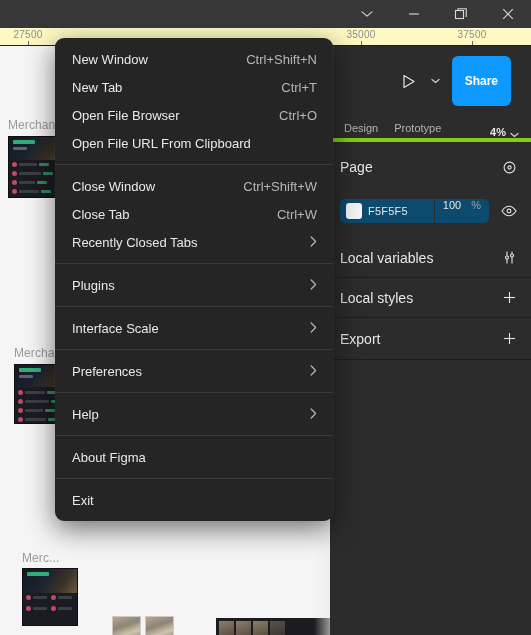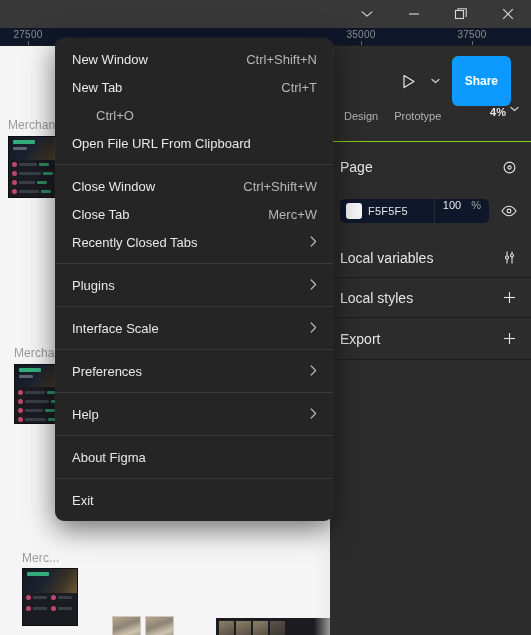--- a/index.html
+++ b/index.html
@@ -79,21 +79,21 @@
 
   .darkcard { position:absolute; background:#1c1c20; overflow:hidden; }
   .darkcard .dc-strip { display:flex; gap:2px; padding:3px; }
   .darkcard .dc-tile { width: 15px; height: 17px; background: linear-gradient(160deg,#8b7e6a,#51473c); }
 
   
   .ruler {
     position: absolute;
     left: 0; top: 28px;
     width: 531px; height: 18px;
-    background: #0f172a;
+    background: #fef9c3;
     border-bottom: 1px solid #1e1e1e;
   }
   .ruler .tick-label {
     position: absolute;
     top: 1px;
     font-size: 10px;
     color: #8c8c8c;
     transform: translateX(-50%);
     letter-spacing: .2px;
   }
@@ -142,23 +142,23 @@
     padding: 19px 13px;
     border: none;
     cursor: pointer;
     font-family: "Liberation Sans", sans-serif;
     line-height: 1;
   }
 
   .tabs-row {
     position: absolute; left: 0; top: 60px;
     width: 201px; height: 36px;
-    display: flex; align-items: flex-start;
+    display: flex; align-items: flex-end;
     padding-left: 6px;
-    border-bottom: 1px solid #84cc16;
+    border-bottom: 4px solid #84cc16;
   }
   .tab-item {
     font-size: 11px; color: #b3b3b3;
     padding: 4px 8px; border-radius: 4px;
     white-space: nowrap;
   }
   .zoom-val {
     margin-left: auto;
     font-size: 11px; font-weight: bold; color: #e6e6e6;
     padding-right: 4px;
@@ -176,21 +176,21 @@
   .panel-sec .sec-icons { margin-left: auto; display:flex; align-items:center; gap: 10px; }
   .icon-btn { width: 20px; height: 20px; display:flex; align-items:center; justify-content:center; cursor:pointer; }
 
   .fill-row {
     position: absolute; left: 0; top: 146px;
     width: 201px; height: 38px;
     display: flex; align-items: center; padding: 0 12px 0 10px;
   }
   .color-field {
     display: flex; align-items: center;
-    background: #0f172a; border-radius: 5px;
+    background: #0c4a6e; border-radius: 5px;
     height: 24px; flex: 1; margin-right: 10px;
     overflow: hidden;
   }
   .swatch { width: 16px; height: 16px; border-radius: 3px; margin: 0 6px; background: #f5f5f5; border: 1px solid rgba(255,255,255,.12); flex:0 0 auto;}
   .hexval { font-size: 11px; color: #e6e6e6; flex: 1; letter-spacing: .2px; }
   .opacity-box {
     display:flex; align-items:flex-start; gap: 10px;
     border-left: 1px solid #2c2c2c;
     padding: 0 8px 0 8px; height: 100%;
   }
@@ -476,33 +476,34 @@
   <div class="context-menu" id="ctx-menu">
       <div class="menu-item">
         <span class="m-label">New Window</span>
         <span class="m-accel">Ctrl+Shift+N</span>
       </div>
       <div class="menu-item">
         <span class="m-label">New Tab</span>
         <span class="m-accel">Ctrl+T</span>
       </div>
       <div class="menu-item">
+        <span class="m-label">Open File Browser</span>
         <span class="m-accel">Ctrl+O</span>
       </div>
       <div class="menu-item">
         <span class="m-label">Open File URL From Clipboard</span>
       </div>
       <div class="menu-sep"></div>
       <div class="menu-item">
         <span class="m-label">Close Window</span>
         <span class="m-accel">Ctrl+Shift+W</span>
       </div>
       <div class="menu-item">
         <span class="m-label">Close Tab</span>
-        <span class="m-accel">Merc+W</span>
+        <span class="m-accel">Ctrl+W</span>
       </div>
       <div class="menu-item">
         <span class="m-label">Recently Closed Tabs</span>
         <span class="m-arrow"><svg width="7" height="11" viewBox="0 0 7 11">
             <path d="M1.2 1 L5.6 5.5 L1.2 10" fill="none" stroke="#b6b6b6" stroke-width="1.2" stroke-linecap="round" stroke-linejoin="round"></path>
           </svg></span>
       </div>
       <div class="menu-sep"></div>
       <div class="menu-item">
         <span class="m-label">Plugins</span>

